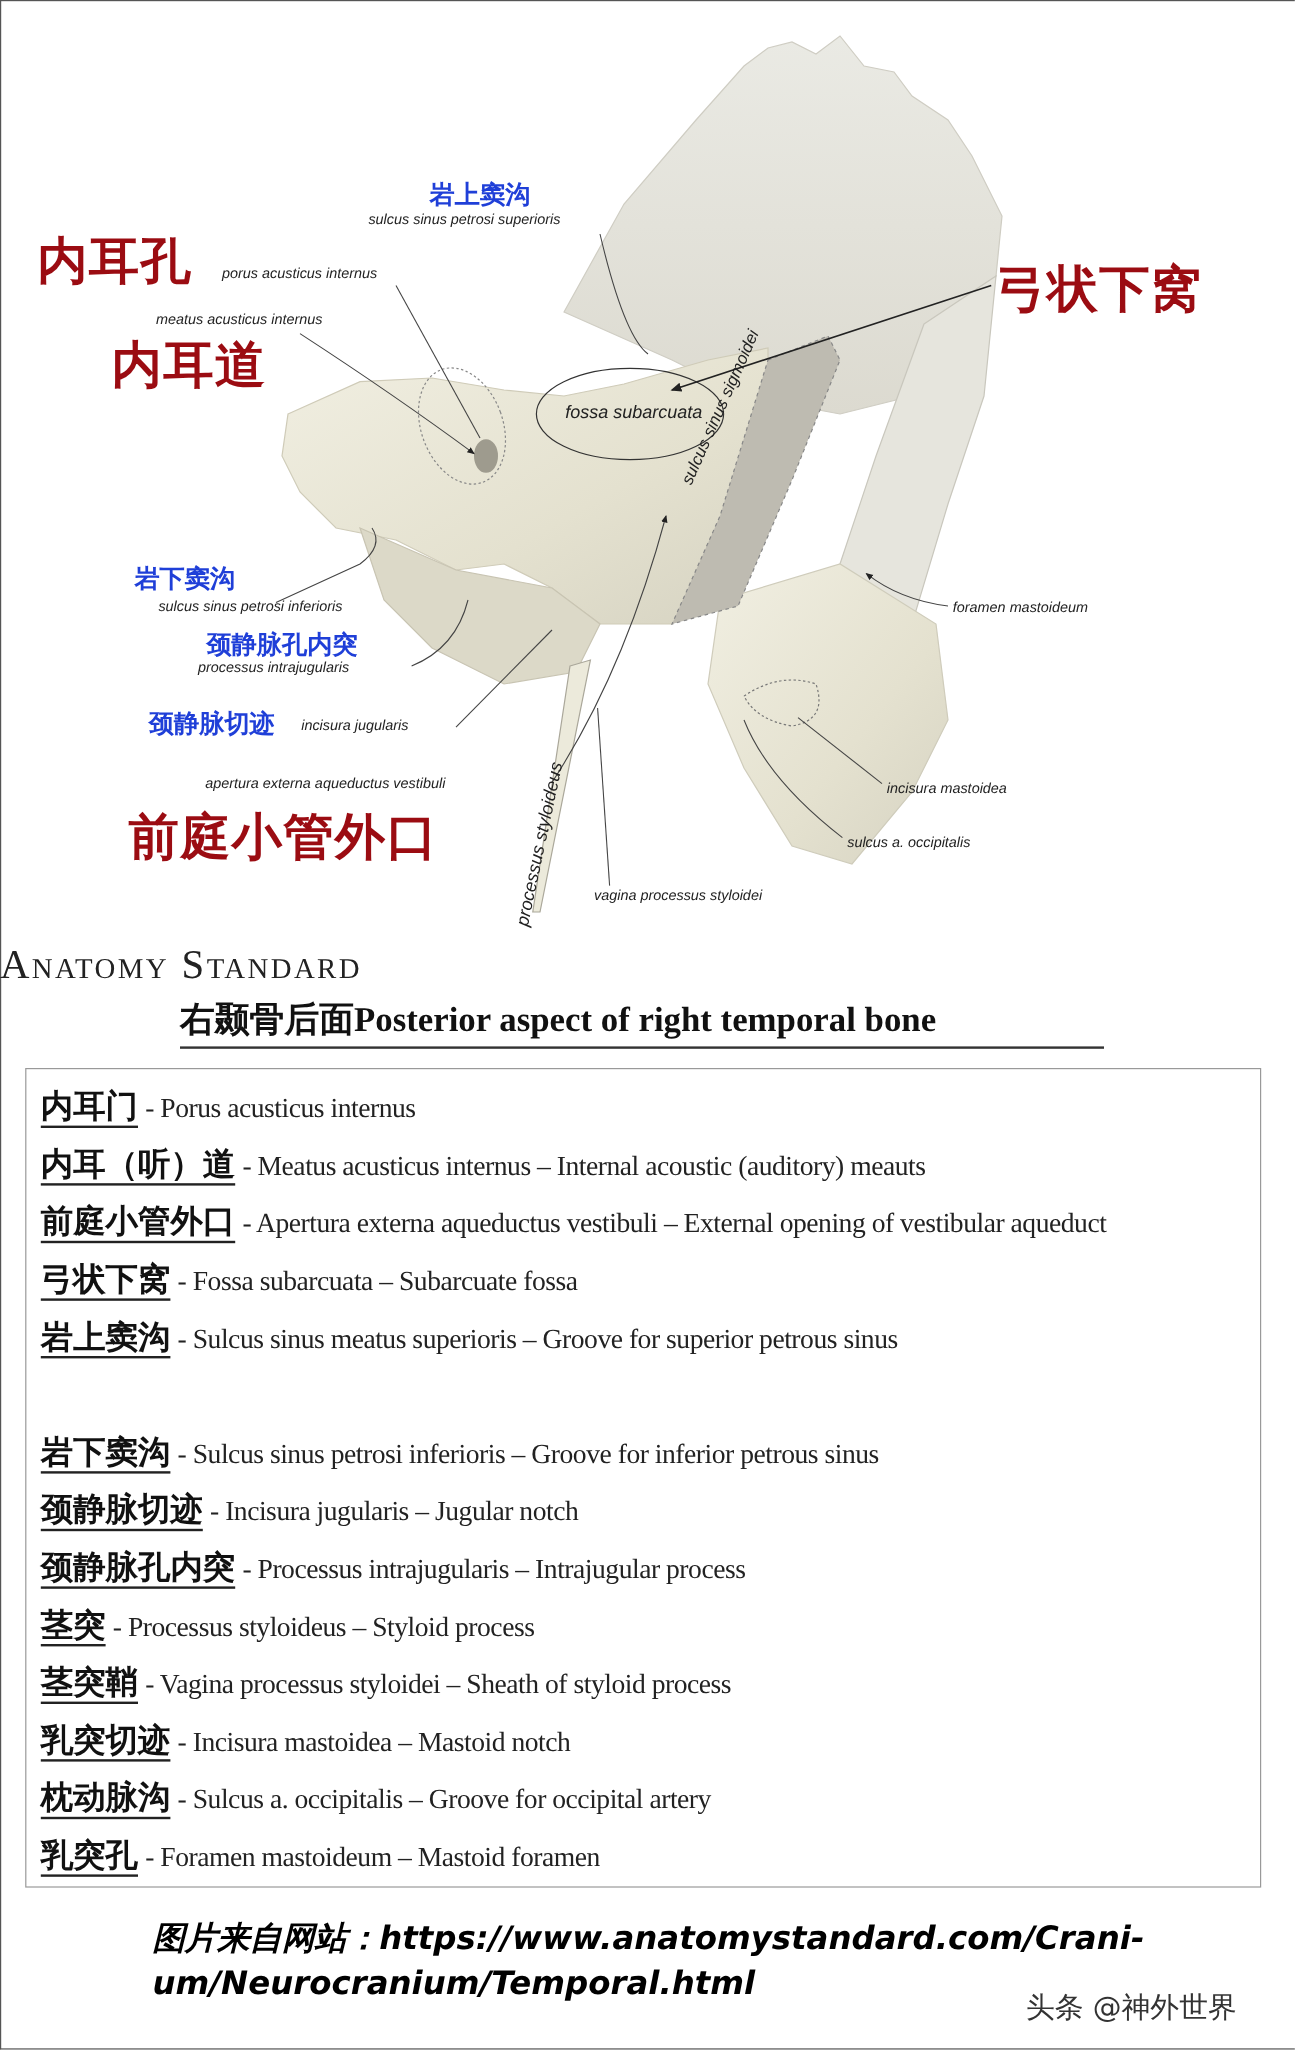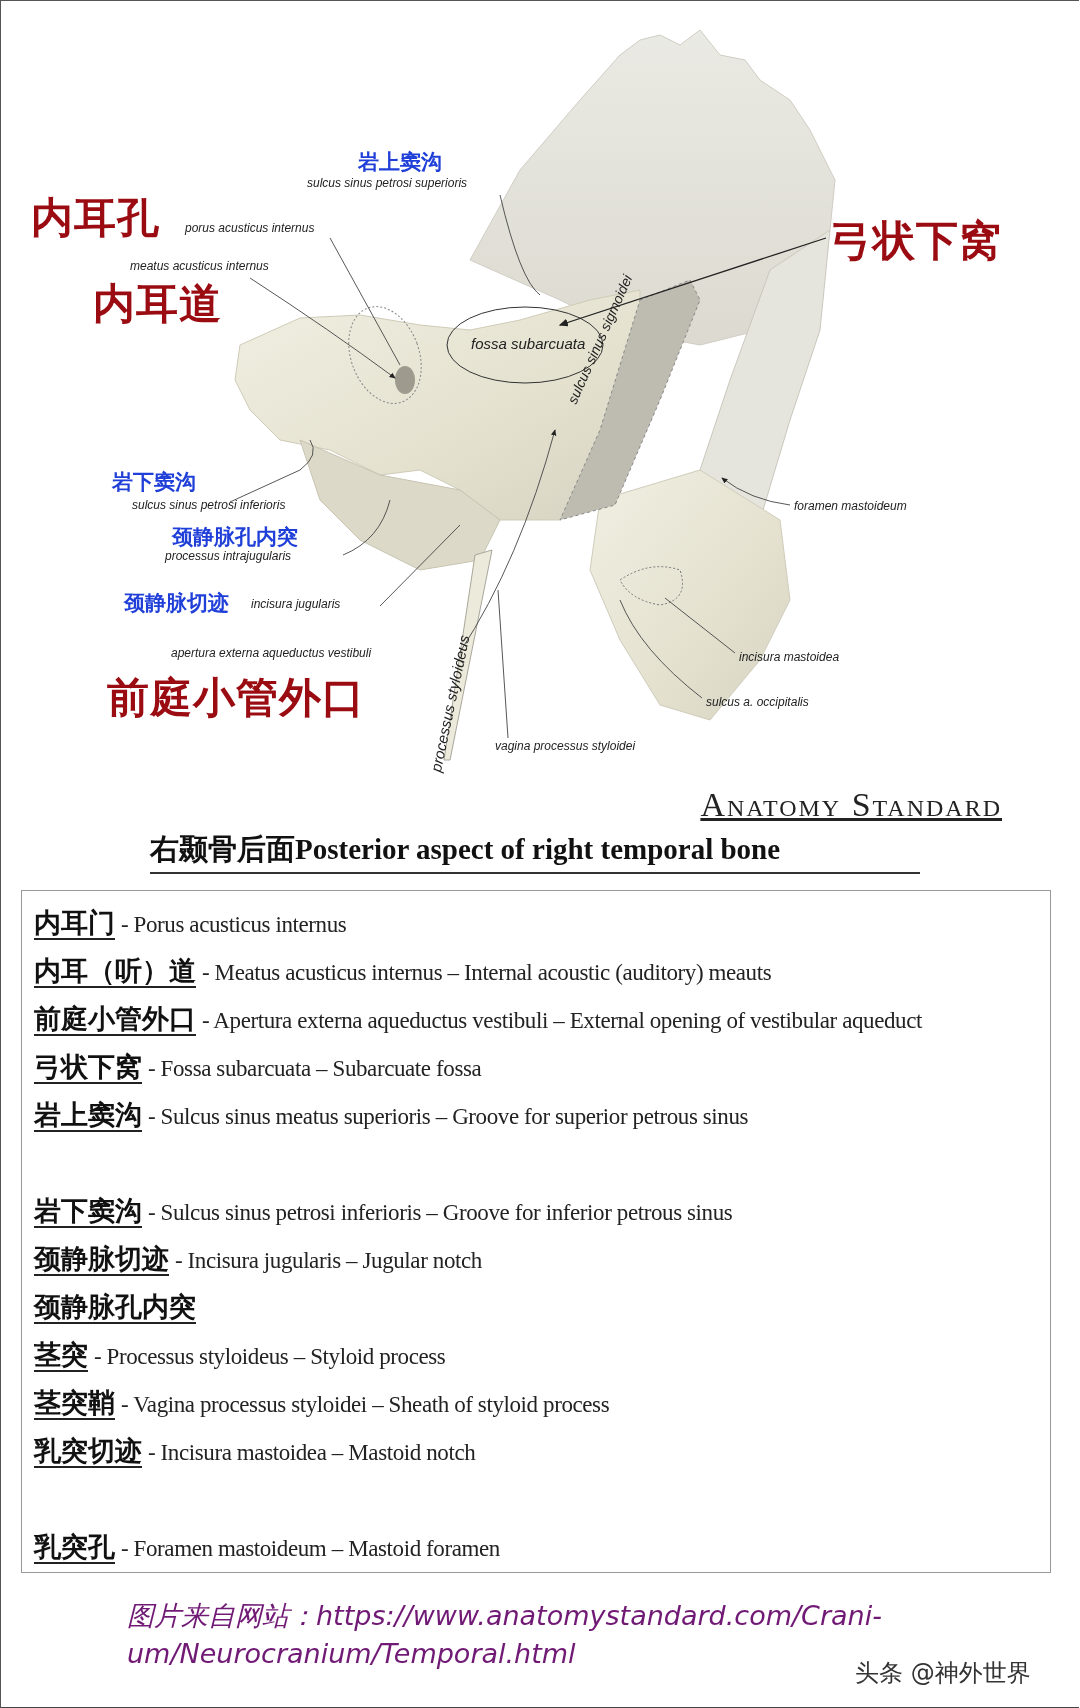--- a/index.html
+++ b/index.html
@@ -4,27 +4,27 @@
 <style>
   html, body { margin:0; padding:0; background:#ffffff; }
   body { width:1080px; height:1708px; position:relative; overflow:hidden; font-family:"DejaVu Sans", sans-serif; }
   .frame { position:absolute; left:0; top:0; width:1078px; height:1706px; border:1px solid #555; border-right:none; border-bottom:2px solid #444; }
   .figure { position:absolute; left:0; top:0; width:1080px; height:780px; }
   .figure svg { position:absolute; left:0; top:0; }
   .lbl { position:absolute; white-space:nowrap; }
   .zh-red { color:#9b0c12; font-family:"DejaVu Sans", sans-serif; font-weight:bold; font-size:42px; line-height:1; letter-spacing:1px; }
   .zh-blue { color:#1f3fd8; font-family:"DejaVu Sans", sans-serif; font-weight:bold; font-size:21px; line-height:1; }
   .la { color:#222; font-family:"Liberation Sans", sans-serif; font-style:italic; font-size:12px; line-height:1; }
-  .brand { position:absolute; left:0; width:1002px; top:786px; text-align:right; font-family:"Liberation Serif", serif; font-size:34px; letter-spacing:2px; color:#222; font-variant:small-caps;text-decoration:underline; }
+  .brand { position:absolute; left:0; width:1002px; top:786px; text-align:left; font-family:"Liberation Serif", serif; font-size:34px; letter-spacing:2px; color:#222; font-variant:small-caps; }
   .title { position:absolute; left:150px; top:830px; width:770px; font-family:"Liberation Serif", serif; font-weight:bold; font-size:29px; color:#111; border-bottom:2px solid #333; padding-bottom:2px; white-space:nowrap; }
   .gloss { position:absolute; left:21px; top:890px; width:1030px; height:683px; border:1.5px solid #999; box-sizing:border-box; }
   .row { position:absolute; left:12px; white-space:nowrap; display:flex; align-items:baseline; }
   .row .zh { font-family:"DejaVu Sans", sans-serif; font-weight:bold; font-size:27px; color:#111; border-bottom:2px solid #222; line-height:1.15; }
   .row .en { font-family:"Liberation Serif", serif; font-size:23px; color:#222; margin-left:6px; letter-spacing:-0.4px; }
-  .footer { position:absolute; left:127px; top:1597px; width:850px; font-family:"DejaVu Sans", sans-serif; font-style:italic; font-weight:400; font-size:27px; color:#701a75; line-height:38px; }
+  .footer { position:absolute; left:127px; top:1597px; width:850px; font-family:"DejaVu Sans", sans-serif; font-style:italic; font-weight:700; font-size:27px; color:#000000; line-height:38px; }
   .watermark { position:absolute; left:855px; top:1657px; font-family:"DejaVu Sans", sans-serif; font-size:24px; color:#333; white-space:nowrap; }
 </style>
 </head>
 <body>
 
 <div class="frame"></div>
 
 <div class="figure">
   <svg width="1080" height="780" viewBox="0 0 1080 780">
     <defs>
@@ -128,32 +128,37 @@
   <div class="row" style="top:304px;">
       <span class="zh">岩下窦沟</span>
       <span class="en">- Sulcus sinus petrosi inferioris – Groove for inferior petrous sinus</span>
     </div>
   <div class="row" style="top:352px;">
       <span class="zh">颈静脉切迹</span>
       <span class="en">- Incisura jugularis – Jugular notch</span>
     </div>
   <div class="row" style="top:400px;">
       <span class="zh">颈静脉孔内突</span>
+      <span class="en">- Processus intrajugularis – Intrajugular process</span>
     </div>
   <div class="row" style="top:448px;">
       <span class="zh">茎突</span>
       <span class="en">- Processus styloideus – Styloid process</span>
     </div>
   <div class="row" style="top:496px;">
       <span class="zh">茎突鞘</span>
       <span class="en">- Vagina processus styloidei – Sheath of styloid process</span>
     </div>
   <div class="row" style="top:544px;">
       <span class="zh">乳突切迹</span>
       <span class="en">- Incisura mastoidea – Mastoid notch</span>
+    </div>
+  <div class="row" style="top:592px;">
+      <span class="zh">枕动脉沟</span>
+      <span class="en">- Sulcus a. occipitalis – Groove for occipital artery</span>
     </div>
   <div class="row" style="top:640px;">
       <span class="zh">乳突孔</span>
       <span class="en">- Foramen mastoideum – Mastoid foramen</span>
     </div>
 </div>
 
 <div class="footer">
   <div>图片来自网站：https://www.anatomystandard.com/Crani-</div>
   <div>um/Neurocranium/Temporal.html</div>

